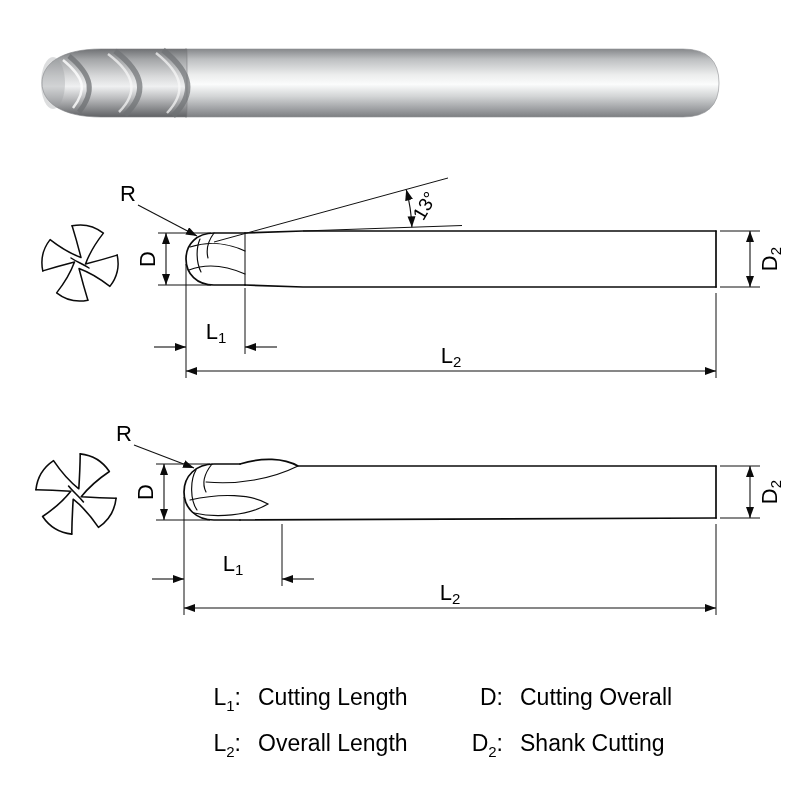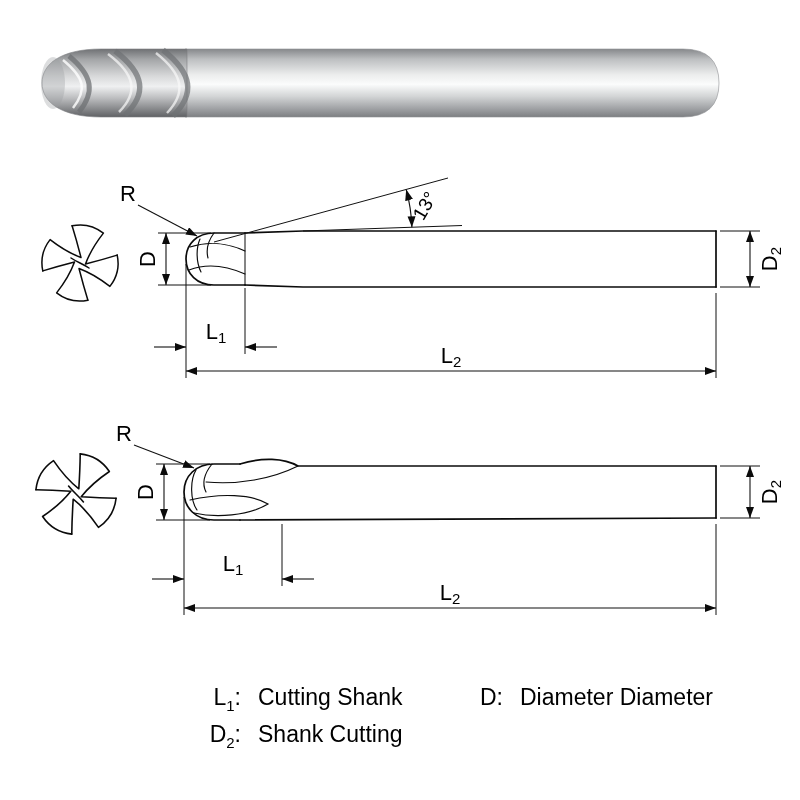--- a/index.html
+++ b/index.html
@@ -1,20 +1,20 @@
 <!DOCTYPE html>
 <html><head>
 <meta charset="utf-8">
 <style>
   * { margin:0; padding:0; box-sizing:border-box; }
   html,body { width:800px; height:800px; background:#ffffff; font-family:"Liberation Sans", sans-serif; color:#000; }
   .page { position:relative; width:800px; height:800px; background:#fff; overflow:hidden; }
   .photo   { position:absolute; left:35px; top:44px; width:690px; height:78px; }
   .drawing { position:absolute; left:0; top:160px; width:800px; height:490px; }
-  .legend  { position:absolute; left:197px; top:684px; display:grid; grid-template-columns:262px auto; row-gap:7px; font-size:23px; }
+  .legend  { position:absolute; left:197px; top:684px; display:grid; grid-template-columns:262px auto; row-gap:16px; font-size:23px; }
   .legend-item { display:flex; align-items:baseline; }
   .lg-label { min-width:44px; text-align:right; font-weight:bold; font-weight:500; }
   sub.lsub  { font-size:15px; }
   .lg-desc  { margin-left:17px; }
   
   .outline { stroke:#0b0b0b; stroke-width:1.7; fill:none; stroke-linecap:round; stroke-linejoin:round; }
   .detail  { stroke:#0b0b0b; stroke-width:1.15; fill:none; stroke-linecap:round; }
   .dimln   { stroke:#111; stroke-width:1.1; fill:none; }
   .ext     { stroke:#111; stroke-width:1; fill:none; }
   .dim     { font-family:"Liberation Sans", sans-serif; font-size:22px; fill:#000; }
@@ -181,25 +181,29 @@
         <path class="ext" d="M720 518 H760"></path>
         <path class="dimln" d="M750 466 V518" marker-start="url(#arw)" marker-end="url(#arw)"></path>
         <text class="dim" x="770" y="499" text-anchor="middle" transform="rotate(-90 770 492)"><tspan>D</tspan><tspan class="dimsub" dy="4">2</tspan></text>
       </g>
     </g>
   </svg>
 
   <div class="legend">
     <div class="legend-item">
       <span class="lg-label"><span>L</span><sub class="lsub">1</sub><span>:</span></span>
-      <span class="lg-desc">Cutting Shank</span>
+      <span class="lg-desc">Cutting Length</span>
     </div>
     <div class="legend-item">
       <span class="lg-label"><span>D</span><sub class="lsub"></sub><span>:</span></span>
-      <span class="lg-desc">Diameter Diameter</span>
+      <span class="lg-desc">Cutting Overall</span>
+    </div>
+    <div class="legend-item">
+      <span class="lg-label"><span>L</span><sub class="lsub">2</sub><span>:</span></span>
+      <span class="lg-desc">Overall Length</span>
     </div>
     <div class="legend-item">
       <span class="lg-label"><span>D</span><sub class="lsub">2</sub><span>:</span></span>
       <span class="lg-desc">Shank Cutting</span>
     </div>
   </div>
 
 </div>
 
 </body></html>

